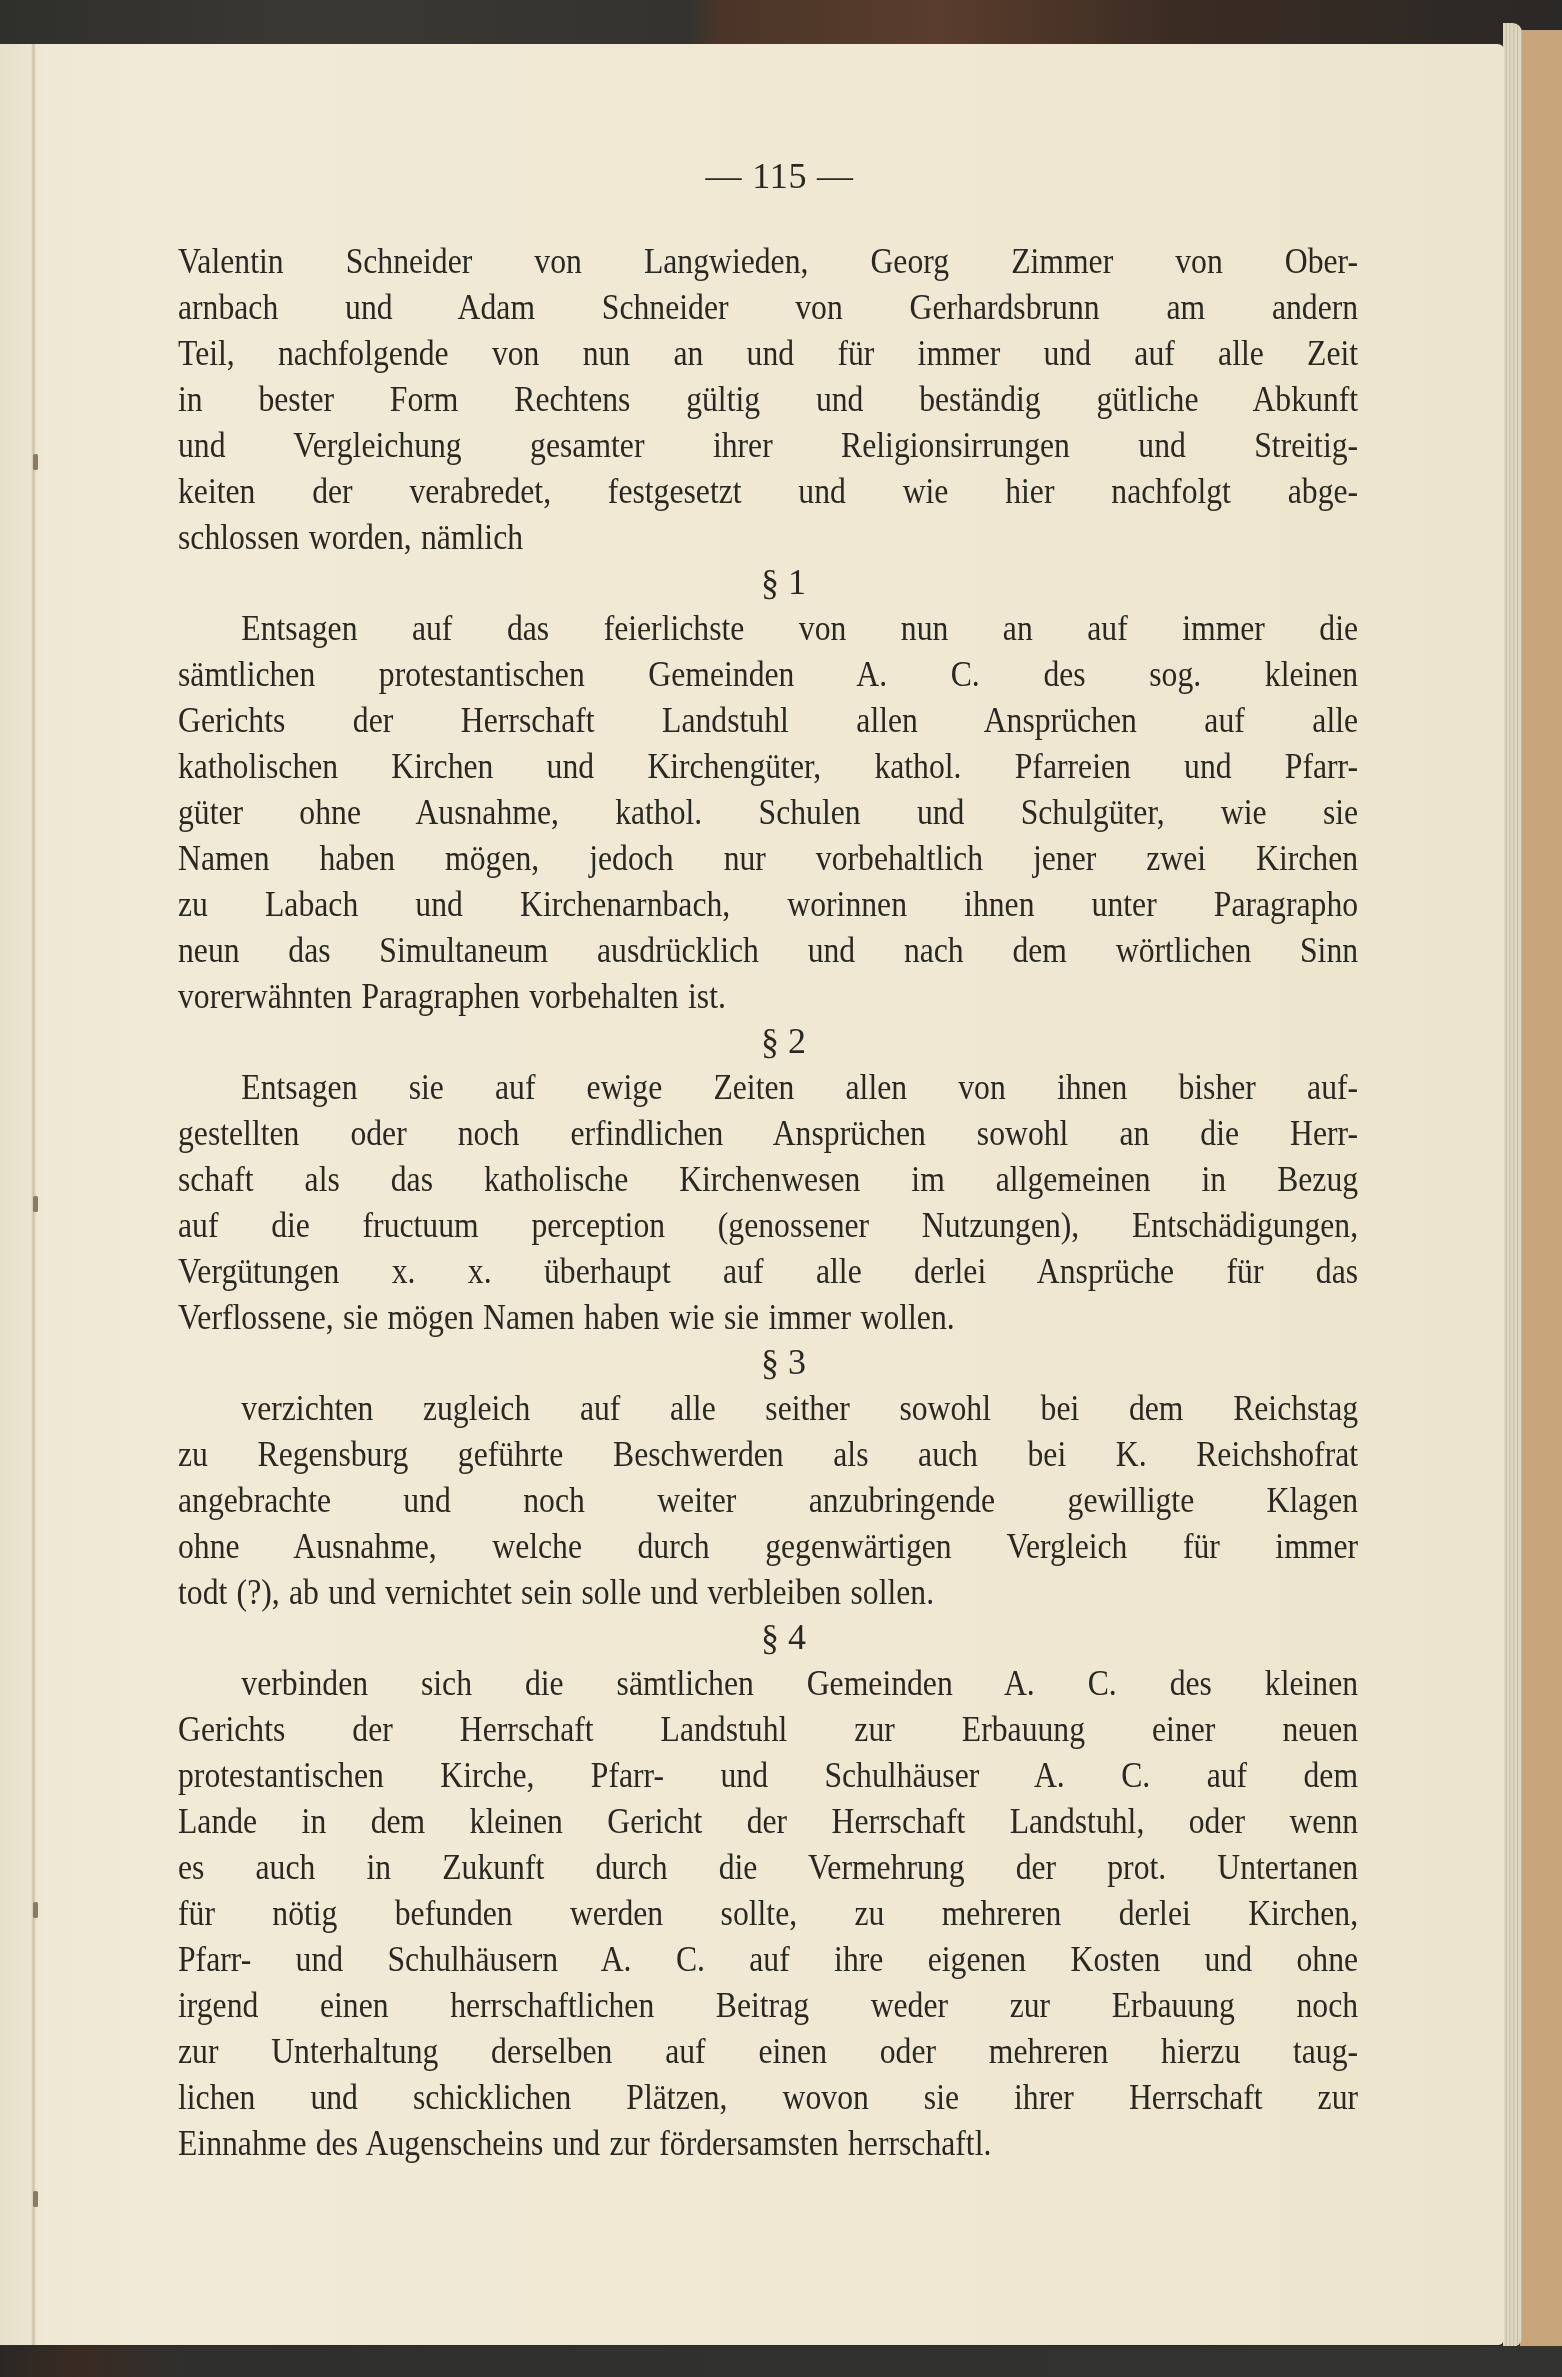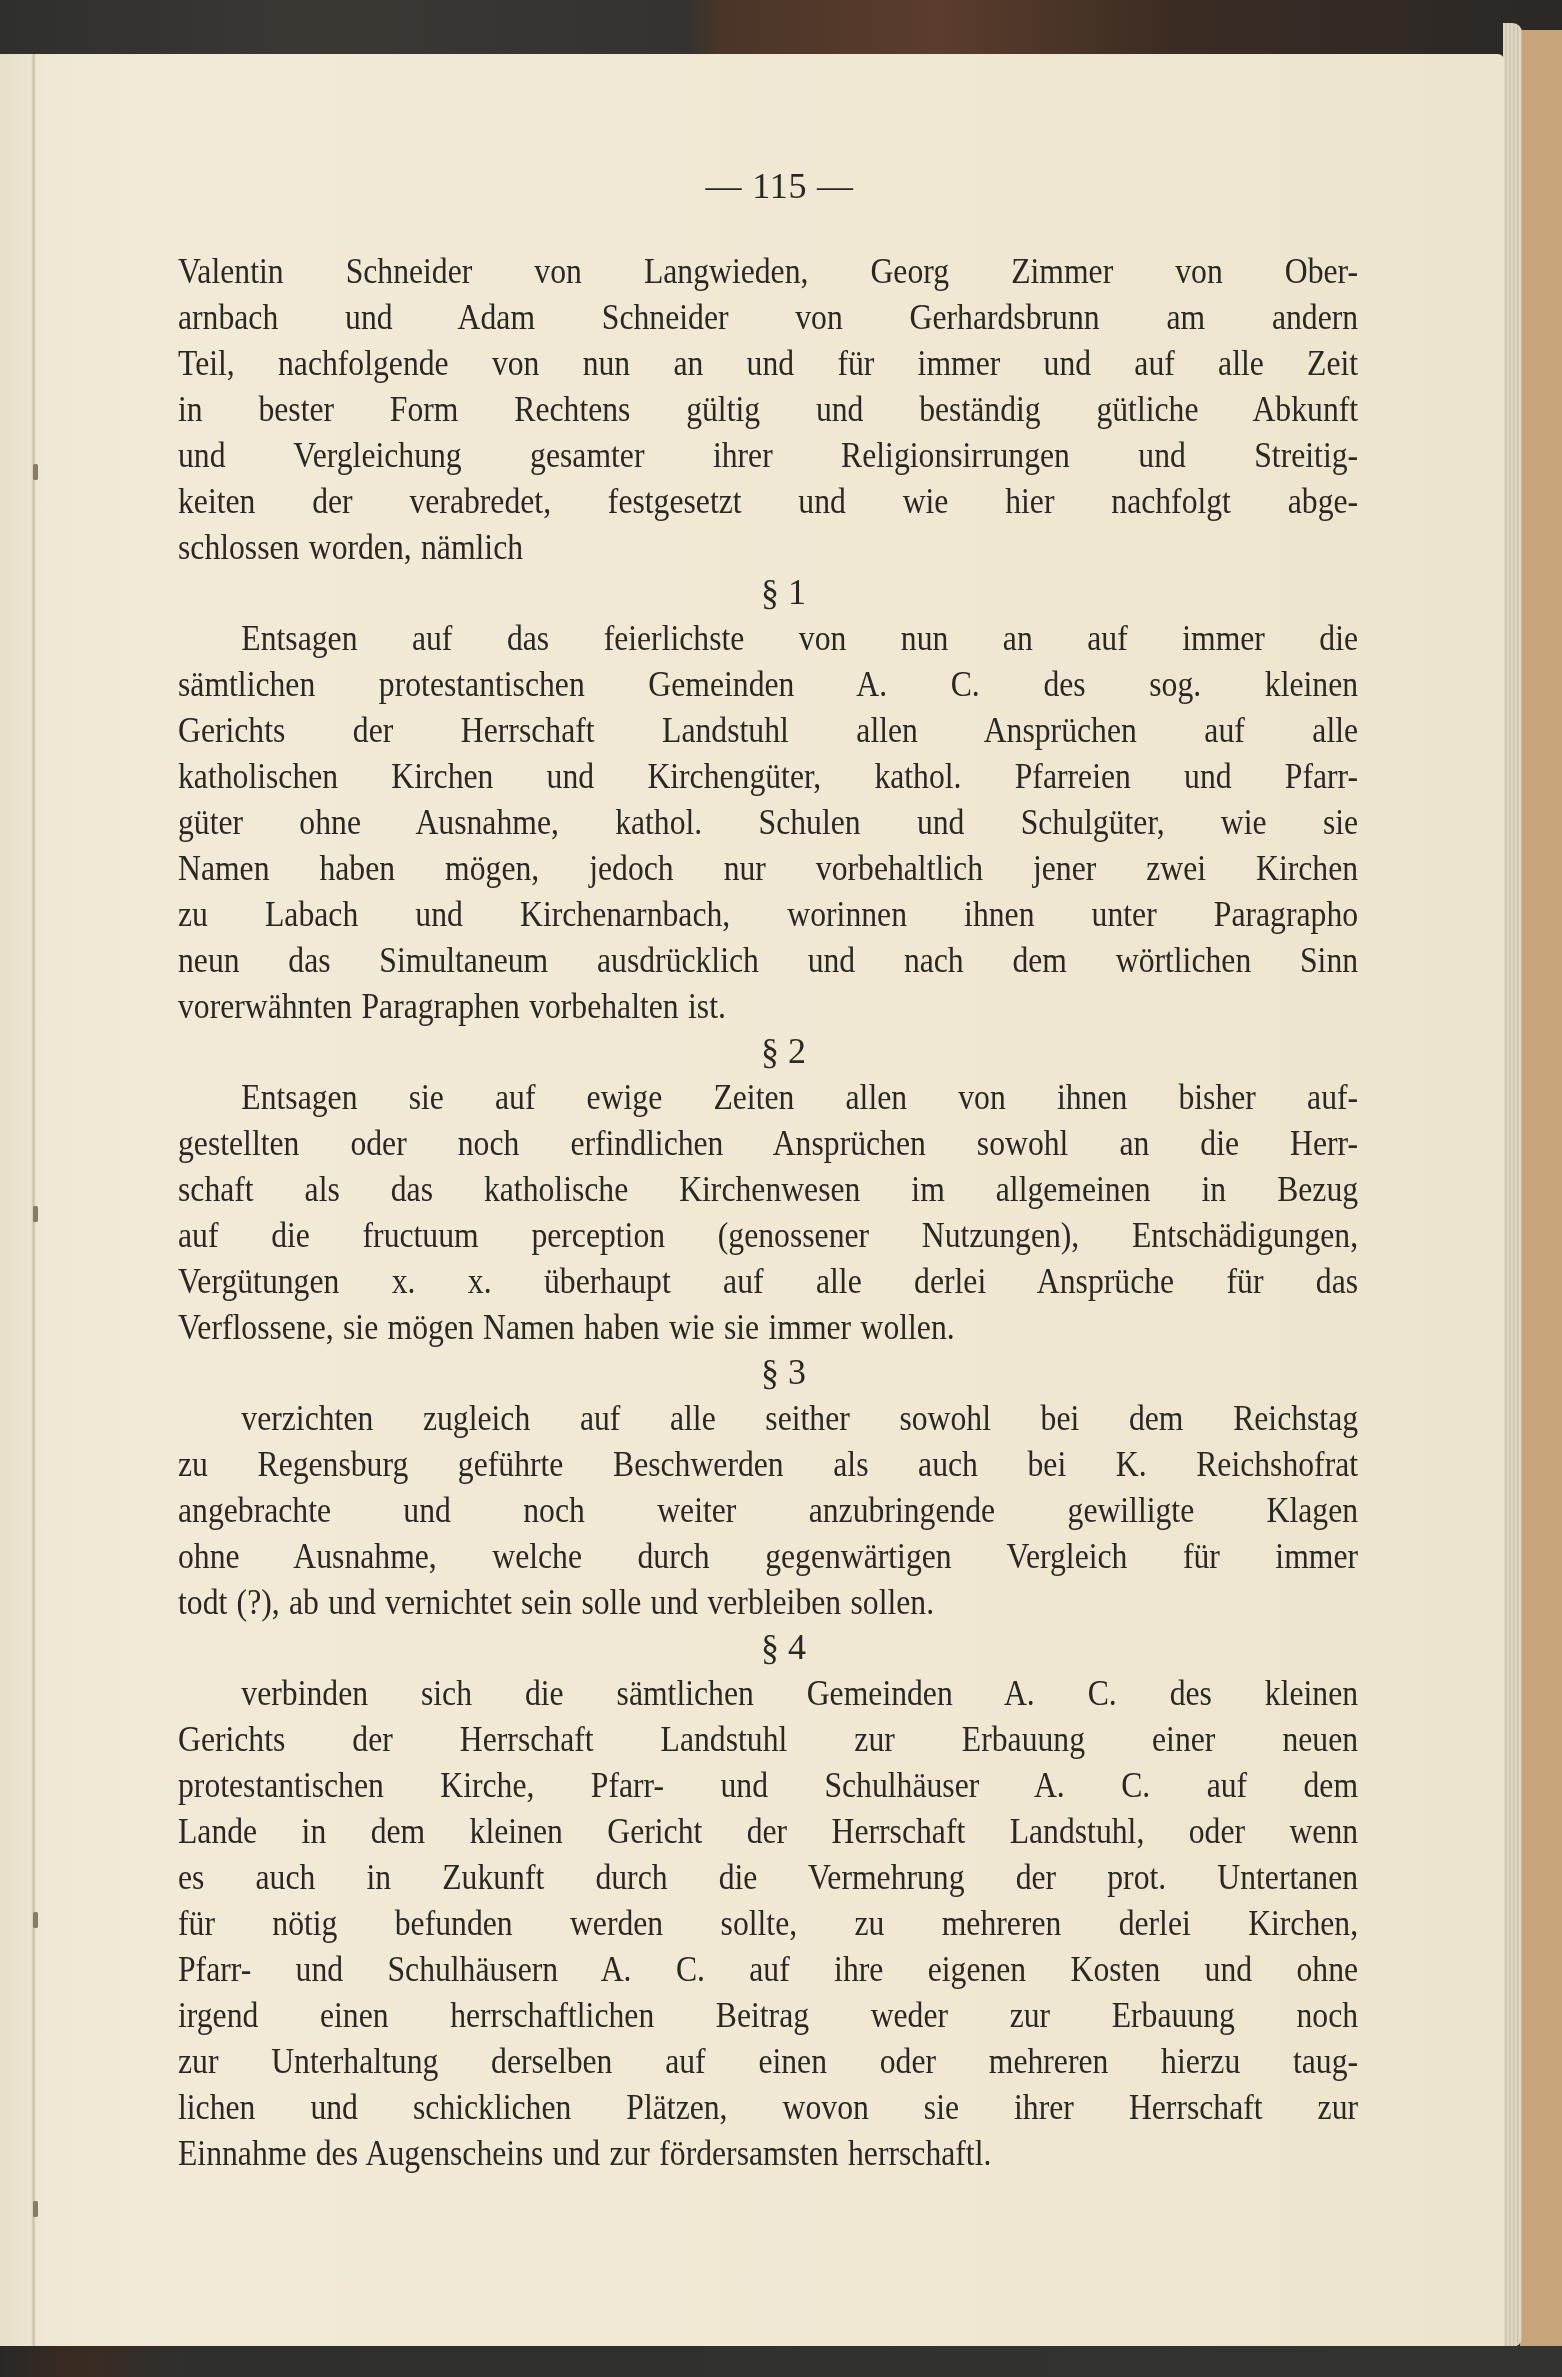--- a/index.html
+++ b/index.html
@@ -24,21 +24,21 @@
     border-radius: 0 0 7.8px 0;
   }
   
   .page-edges {
     position: absolute; left: 1503px; top: 23.4px; width: 19px; height: 2324px;
     background: repeating-linear-gradient(90deg, #e0d7c1 0px, #e0d7c1 2.3px, #b8b09d 3.1px, #e0d7c1 3.9px);
     border-radius: 0 9.4px 9.4px 0;
   }
   
   .page {
-    position: absolute; left: 0; top: 54px; width: 1504px; height: 2301px;
+    position: absolute; left: 0; top: 44px; width: 1504px; height: 2301px;
     background: linear-gradient(90deg, #e6dfca 0%, #eee8d4 3%, #f1ead6 10%, #f0e8d3 60%, #ece4cc 100%);
     border-radius: 0 6.3px 6.3px 0;
   }
   .gutter-line {
     position: absolute; left: 31px; top: 0; width: 4.7px; height: 100%;
     background: linear-gradient(90deg, rgba(190,178,150,0.0), rgba(175,162,132,0.55), rgba(190,178,150,0.0));
   }
   .content {
     position: absolute; left: 178px; top: 109px; width: 1180px;
     color: #2b2723;

